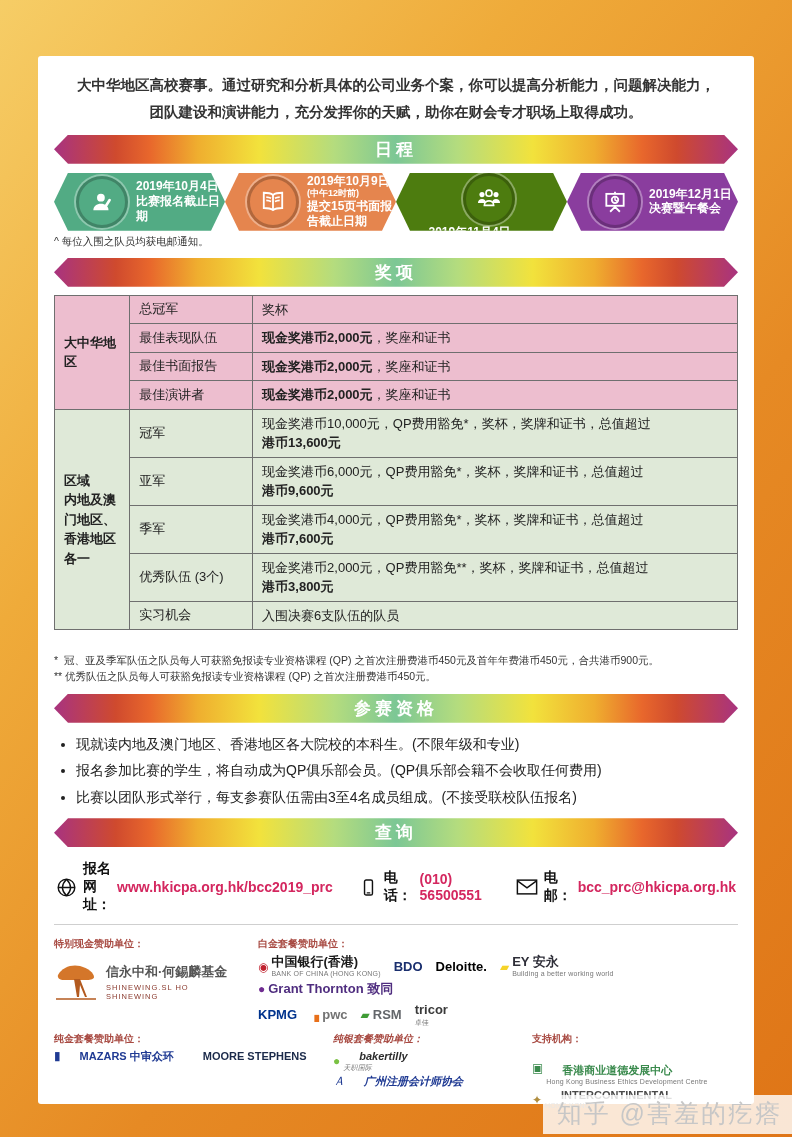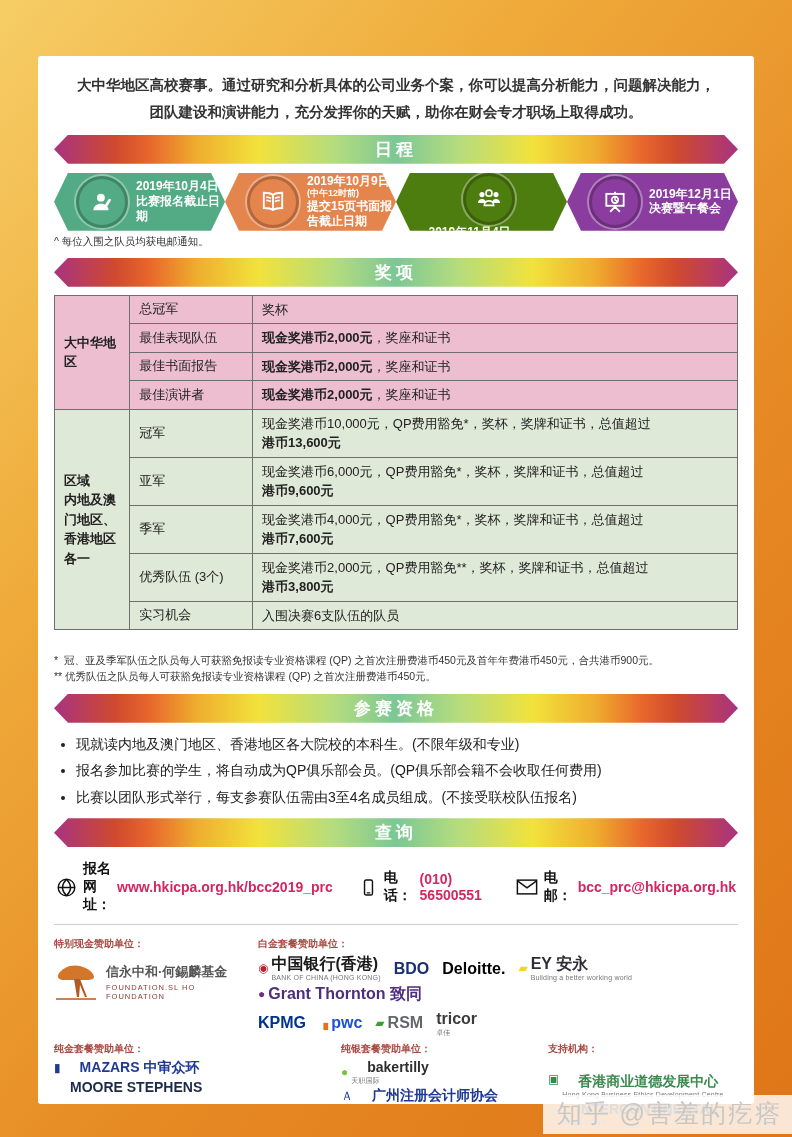--- a/index.html
+++ b/index.html
@@ -65,28 +65,28 @@
   .sp-special{flex:0 0 190px;}
   .foundation{display:flex;align-items:center;gap:8px;margin-top:10px;}
   .f-name{font-size:13px;font-weight:700;color:#555;}
   .f-sub{font-size:7.5px;color:#8a3a2e;letter-spacing:1px;margin-top:2px;}
   .sp-platinum{flex:1;}
   .chips{display:flex;flex-wrap:wrap;align-items:center;row-gap:4px;}
   .chip{display:inline-flex;align-items:center;gap:3px;margin-right:13px;}
   .chip-g{font-size:12px;line-height:1;}
   .chip-g:empty{display:none;}
   .chip-main{display:inline-block;line-height:1.1;}
-  .chip-label{font-weight:700;font-size:16px;color:#222;display:block;}
+  .chip-label{font-weight:700;font-size:13px;color:#222;display:block;}
   .chip-sub{display:block;font-size:7px;color:#777;letter-spacing:.2px;margin-top:1px;}
   .chip-sub:empty{display:none;}
-  .sp-mid{display:flex;gap:12px;margin-top:2px;}
+  .sp-mid{display:flex;gap:4px;margin-top:2px;}
   .sp-mid .col-gold{flex:0 0 275px;}
-  .sp-mid .col-silver{flex:0 0 195px;}
+  .sp-mid .col-silver{flex:0 0 195px;font-style:italic;}
   .sp-mid .col-support{flex:1;}
-  .sp-mid .chip-label{font-size:14px;padding-left:16px;}
+  .sp-mid .chip-label{font-size:11px;padding-left:16px;}
   
   .watermark{position:absolute;right:0;bottom:3px;z-index:9;
     background:rgba(255,255,255,.82);padding:2px 10px 4px 14px;
     font-size:25px;font-weight:400;color:#c7c7c7;letter-spacing:2px;}
   svg{display:block;}
 </style>
 </head>
 <body>
 
 <div class="card">
@@ -272,21 +272,21 @@
       <div class="foundation">
         <span>
             <svg width="44" height="40" viewBox="0 0 44 40">
               <path d="M4 14c4-8 14-11 22-9 8 2 14 7 14 11 0 2-3 3-7 3H10c-4 0-7-2-6-5z" fill="#d4762a"></path>
               <path d="M20 18l3 18h2l1-12 5 12h2L26 18z" fill="#b35a1f"></path>
               <path d="M2 38h40" stroke="#b35a1f" stroke-width="1.6"></path>
             </svg>
           </span>
         <span>
           <span class="f-name">信永中和·何錫麟基金</span>
-          <span class="f-sub" style="display:block">FOUNDATION.SL HO FOUNDATION</span>
+          <span class="f-sub" style="display:block">SHINEWING.SL HO SHINEWING</span>
         </span>
       </div>
     </div>
     <div class="sp-platinum">
       <div class="sp-label">白金套餐赞助单位：</div>
       <div class="chips">
 
           <span class="chip">
             <span class="chip-g" style="color: rgb(192, 33, 46);">◉</span>
             <span class="chip-main">
@@ -326,21 +326,21 @@
 
           <span class="chip">
             <span class="chip-main">
               <span class="chip-label" style="color: rgb(0, 51, 141);">KPMG</span>
             </span>
           </span>
 
           <span class="chip">
             <span class="chip-g" style="color: rgb(232, 112, 26);">▗</span>
             <span class="chip-main">
-              <span class="chip-label" style="color: #1d4ed8;">pwc</span>
+              <span class="chip-label" style="color: #737373;">pwc</span>
             </span>
           </span>
 
           <span class="chip">
             <span class="chip-g" style="color: rgb(63, 156, 53);">▰</span>
             <span class="chip-main">
               <span class="chip-label" style="color: rgb(99, 102, 106);">RSM</span>
             </span>
           </span>
 

